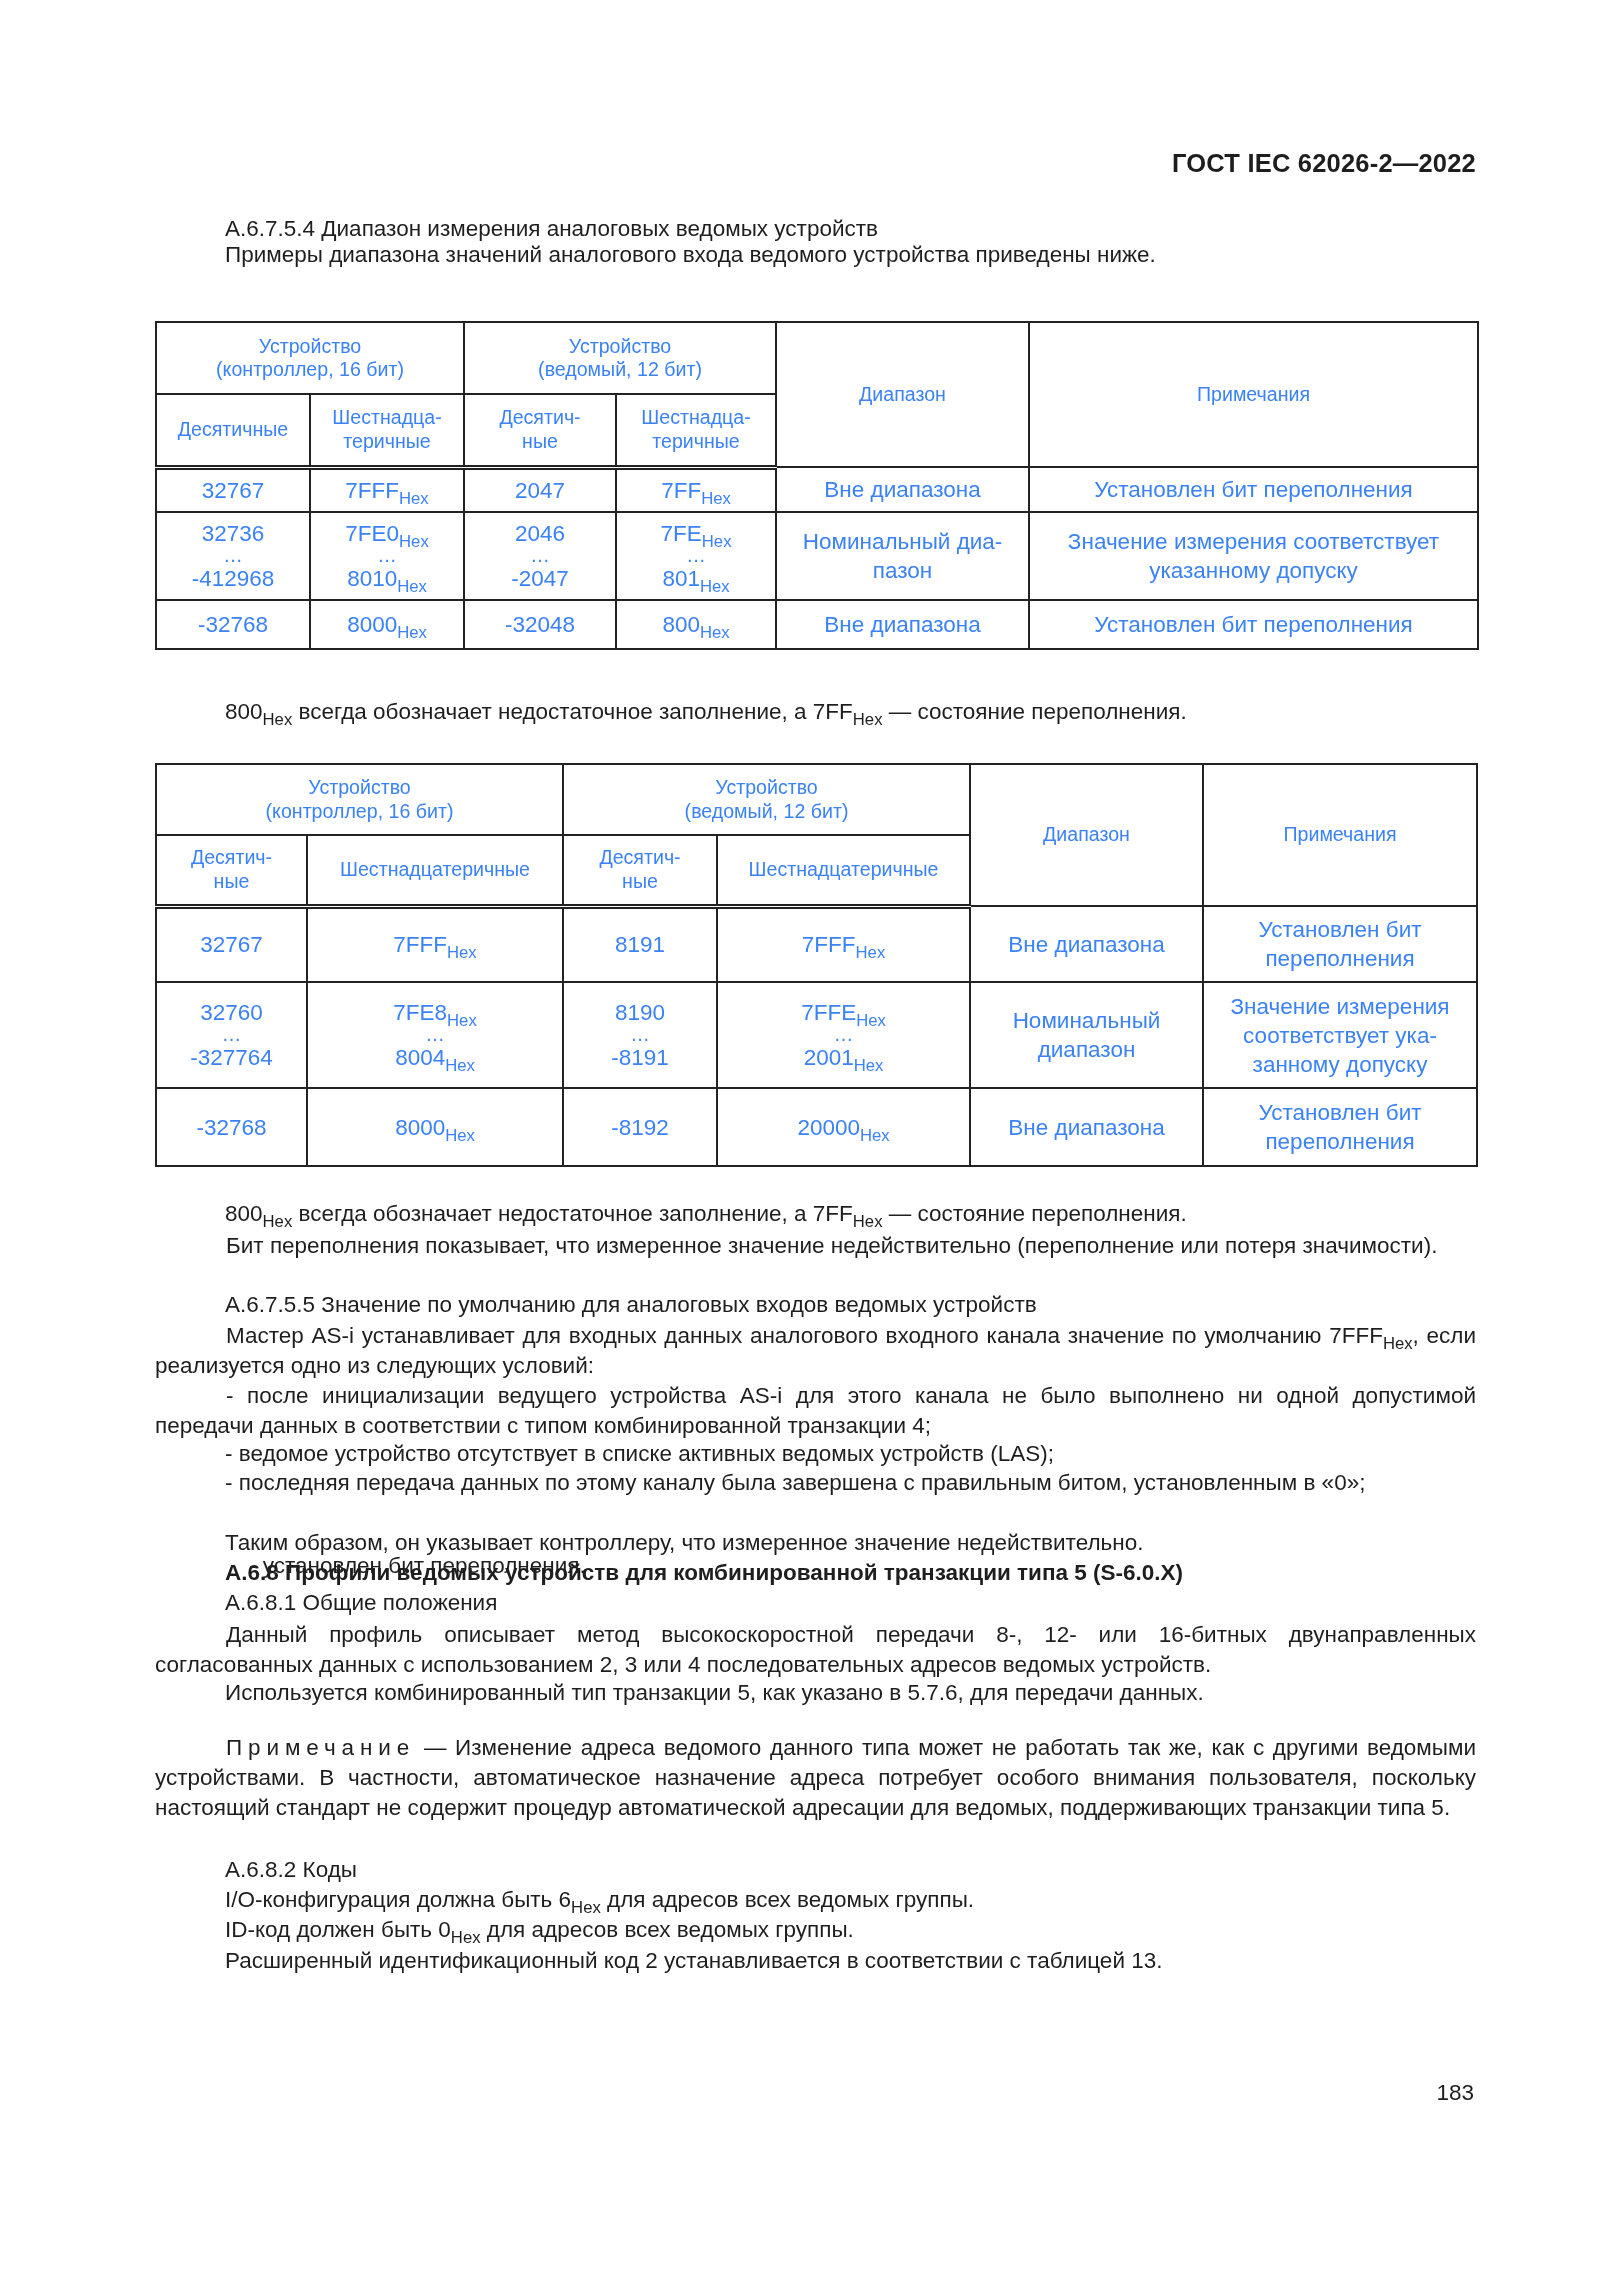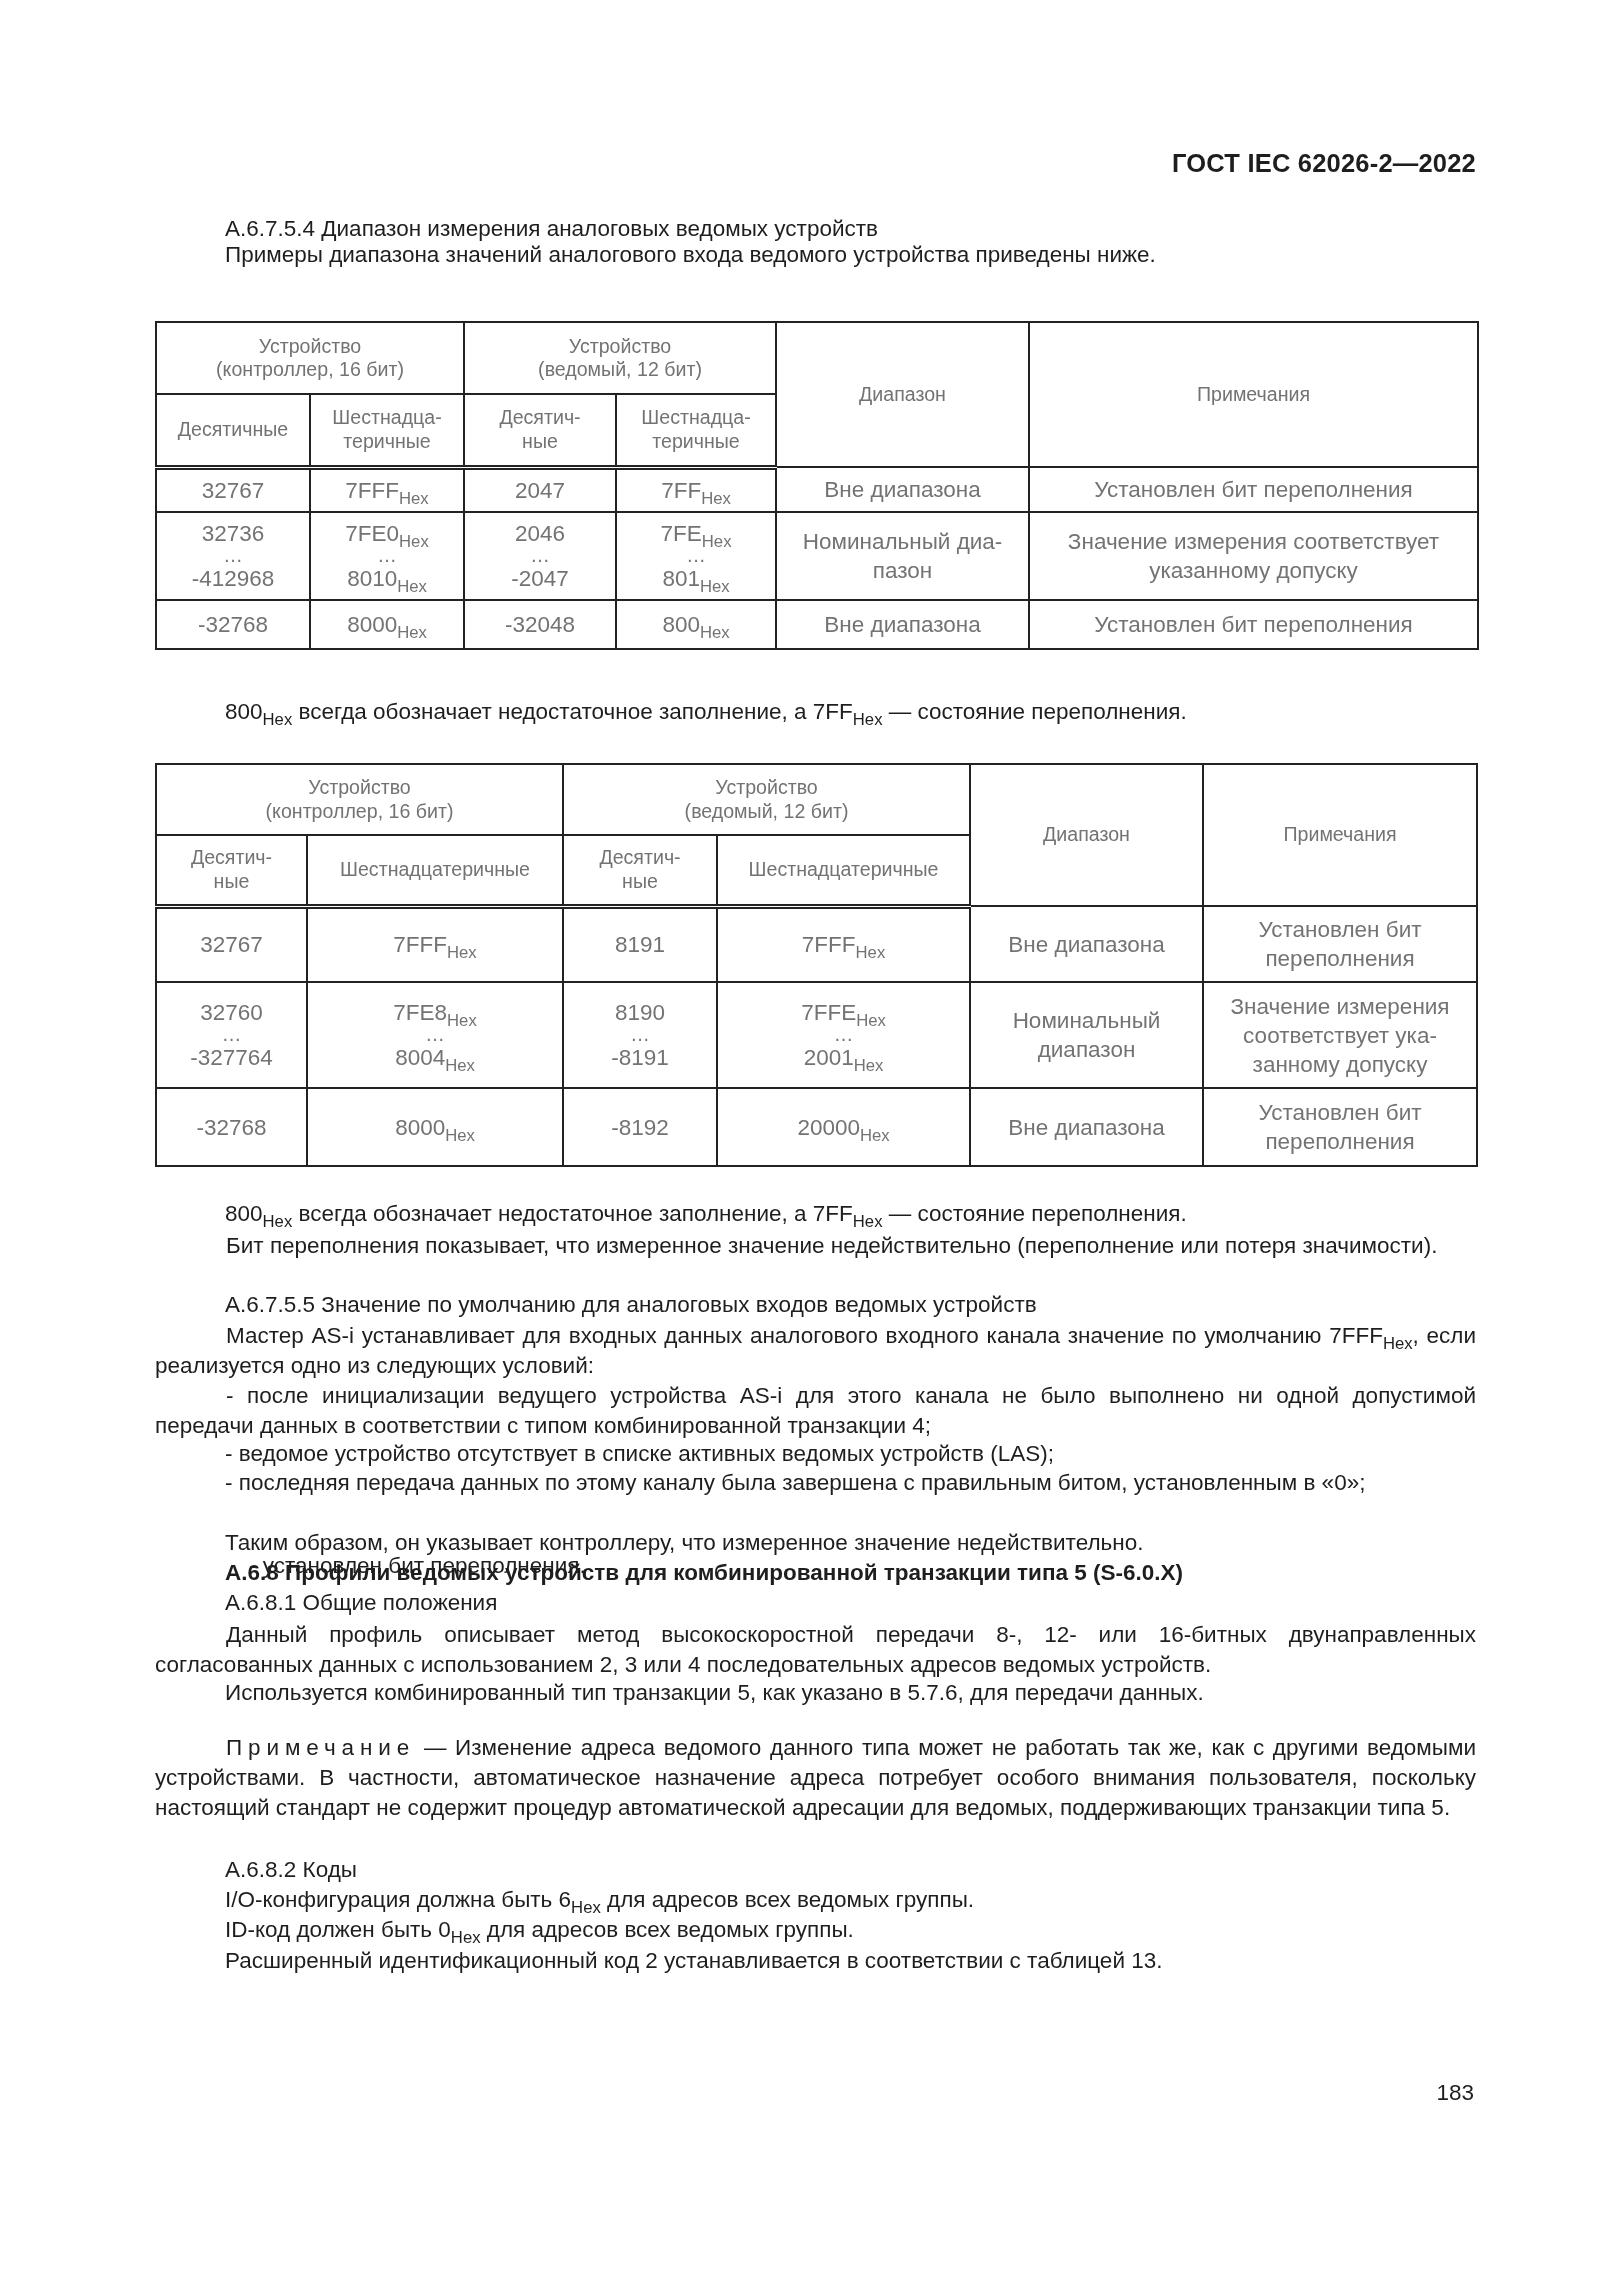--- a/index.html
+++ b/index.html
@@ -19,21 +19,21 @@
   .line { position: absolute; left: 225px; font-size: 22.5px; white-space: nowrap; }
   .bold { font-weight: bold; }
   sub.hx { font-size: 16.7px; vertical-align: -5.9px; line-height: 0; }
 
   table.grid {
     position: absolute; left: 155px; width: 1321px;
     border-collapse: collapse; table-layout: fixed;
   }
   table.grid td {
     border: 2px solid #222; text-align: center; vertical-align: middle;
-    padding: 0 5.9px; color: #737373;
+    padding: 0 5.9px; color: #3b82f6;
   }
   table.grid td.h { font-size: 19.6px; line-height: 23.5px; }
   table.grid td.b { font-size: 22.5px; line-height: 29px; text-align: center; }
   table.grid tr.sep td { border-bottom: 5.9px double #222; }
   .dots { display: block; line-height: 15.7px; font-size: 19.6px; }
   .pg { position: absolute; right: 147px; top: 2080px; font-size: 22.5px; }
 </style>
 </head>
 <body>
 

